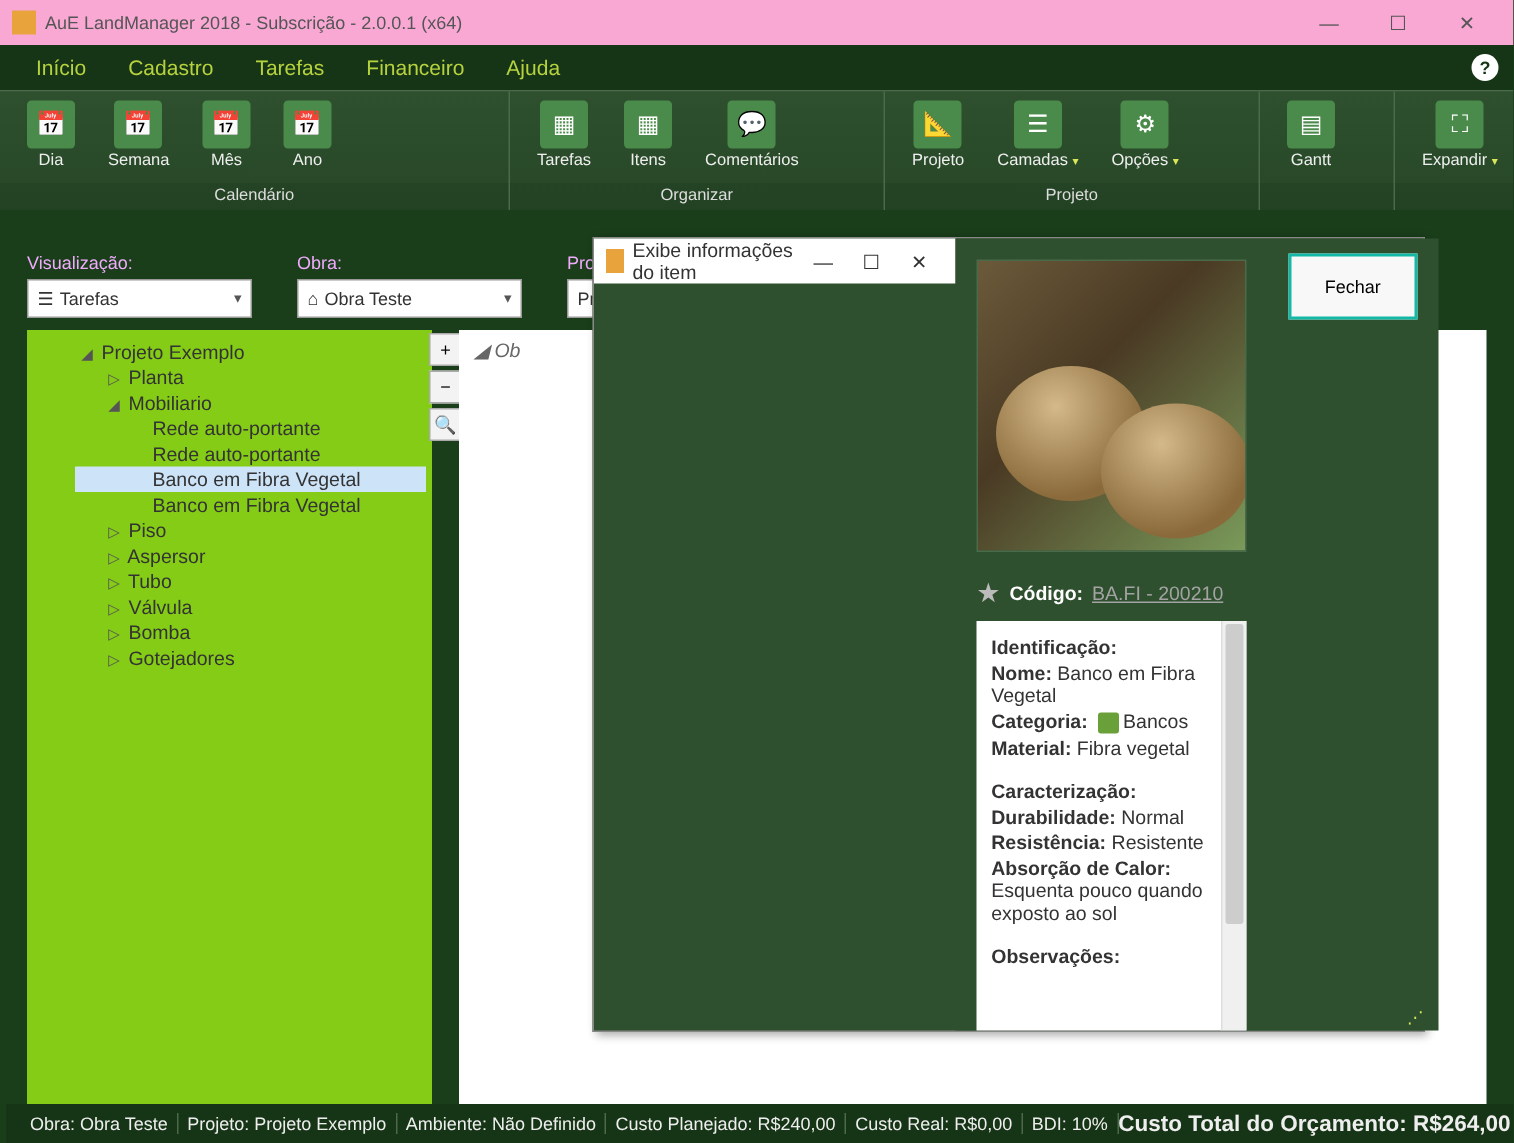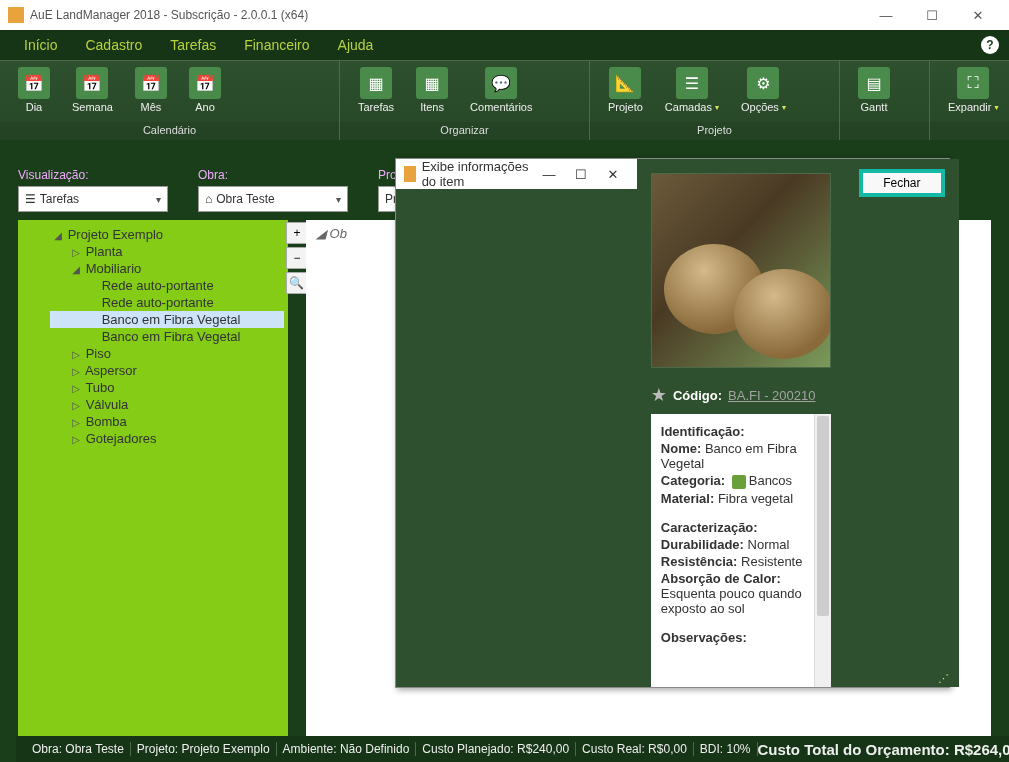--- a/index.html
+++ b/index.html
@@ -1,17 +1,17 @@
 <!DOCTYPE html>
 <html><head>
 <meta charset="utf-8">
 <style>
   * { box-sizing: border-box; margin: 0; padding: 0; font-family: "Segoe UI", Tahoma, sans-serif; }
   body { width: 1009px; height: 762px; background: #1a3d1a; overflow: hidden; font-size: 13px; color: #fff; position: relative; }
-  .titlebar { height: 30px; background: #ffffff; display: flex; align-items: center; padding: 0 8px; color: #555; font-size: 12px; }
+  .titlebar { height: 30px; background: #f9a8d4; display: flex; align-items: center; padding: 0 8px; color: #555; font-size: 12px; }
   .titlebar .app-icon { width: 16px; height: 16px; background: #e8a33d; margin-right: 6px; display: inline-block; }
   .titlebar .spacer { flex: 1; }
   .titlebar .win-btn { width: 46px; height: 30px; display: flex; align-items: center; justify-content: center; color: #555; font-size: 13px; cursor: pointer; }
   .menubar { height: 30px; background: #163416; display: flex; align-items: center; padding: 0 10px; gap: 0; }
   .menubar .menu-item { padding: 6px 14px; color: #b6d23f; font-size: 14px; cursor: pointer; }
   .menubar .menu-item.active { background: #3a5a3a; margin-top:-1px; padding-top:7px; }
   .menubar .help-icon { margin-left: auto; width:18px; height:18px; border-radius:50%; background:#fff; color:#163416; font-weight:bold; text-align:center; line-height:18px; font-size:12px;}
   .ribbon { background: linear-gradient(#2e502e, #274727); height: 80px; display: flex; border-top:1px solid #4a6a4a; }
   .ribbon-group { border-right: 1px solid #4a6a4a; display: flex; flex-direction: column; }
   .ribbon-group .items { flex:1; display:flex; align-items:flex-start; padding:4px 8px; gap:2px; }
@@ -30,21 +30,21 @@
   .tree-panel { width:270px; background:#84cc16; color:#333; height:520px; position:relative; font-size:13px;padding-left:28px; }
   .tree-panel .tree { padding:6px 4px; }
   .tree-panel .node { padding:1px 2px; white-space:nowrap; }
   .tree-panel .node.selected { background:#cde3f8; }
   .tree-panel .tog { display:inline-block; width:12px; text-align:center; color:#555; font-size:10px; cursor:pointer;}
   .tree-side { position:absolute; right:-20px; top:2px; display:flex; flex-direction:column; gap:3px;}
   .tree-side button { width:22px; height:22px; background:#f3f3f3; border:1px solid #aaa; cursor:pointer; font-size:12px;}
   .content-panel { flex:1; background:#fff; color:#333; height:520px; position:relative; padding:6px 10px; font-size:13px;}
   .bottom-btns { padding:10px 18px; display:flex; gap:20px;}
   .bottom-btns button { width:90px; height:26px; background:#f3f3f3; border:1px solid #888; color:#333; font-size:12px; cursor:pointer;}
-  .statusbar { position:absolute; bottom:0; left:16px; right:0; height:26px; background:#163416; color:#eee; font-size:12px; display:flex; align-items:center; padding:0 10px; white-space:nowrap; overflow:hidden;}
+  .statusbar { position:absolute; bottom:0; left:4px; right:0; height:26px; background:#163416; color:#eee; font-size:12px; display:flex; align-items:center; padding:0 10px; white-space:nowrap; overflow:hidden;}
   .statusbar .seg { padding:0 6px; border-right:1px solid #4a6a4a;}
   .statusbar .total { margin-left:auto; font-weight:bold; font-size:15px;}
   
   .dialog { position:absolute; left:395px; top:158px; width:555px; height:530px; background:#2e502e; border:1px solid #888; box-shadow:2px 2px 6px rgba(0,0,0,.35); display:flex; flex-direction:row;}
   .dialog .dlg-title { height:30px; background:#fff; color:#333; display:flex; align-items:center; padding:0 8px; font-size:13px;}
   .dialog .dlg-title .ico { width:16px; height:16px; background:#e8a33d; margin-right:6px; display:inline-block;}
   .dialog .dlg-title .spacer{flex:1;}
   .dialog .dlg-title .wb { width:44px; text-align:center; cursor:pointer; font-size:13px;}
   .dialog .dlg-body { flex:1; background:#2e502e; padding:14px 14px 0; display:flex; flex-direction:column; }
   .dialog .img { width:180px; height:195px; background:linear-gradient(135deg,#6b5a3a 0%, #4a3a24 40%, #7a9a5a 100%); margin-bottom:10px; border:1px solid #4a6a4a; position:relative; overflow:hidden;}
@@ -53,21 +53,21 @@
   .dialog .img .c2 { width:100px; height:90px; left:82px; top:95px;}
   .dialog .info { flex:1; background:#fff; color:#333; padding:0; position:relative; }
   .dialog .info-scroll { position:absolute; right:0; top:0; bottom:0; width:17px; background:#f0f0f0; border-left:1px solid #ddd;}
   .dialog .info-scroll .thumb{ position:absolute; left:2px; right:2px; top:2px; height:200px; background:#cdcdcd; border-radius:2px;}
   .dialog .code-line { display:flex; align-items:center; gap:6px; padding:6px 0 8px; }
   .dialog .star { color:#bbb; font-size:18px; }
   .dialog a { color:#a3a3a3; text-decoration:underline; }
   .dialog .kv { margin-top:2px;}
   .dialog .kv b { font-weight:bold; }
   .dialog .dlg-footer { padding:10px 14px 14px; display:flex; justify-content:flex-end; background:#2e502e;}
-  .dialog .dlg-footer button { width:86px; height:28px; background:#f8f8f8; border:4px solid #14b8a6; font-size:12px; cursor:pointer;}
+  .dialog .dlg-footer button { width:86px; height:44px; background:#f8f8f8; border:2px solid #14b8a6; font-size:12px; cursor:pointer;}
   .dialog .resize { position:absolute; right:2px; bottom:2px; font-size:11px; color:#d8e65a; letter-spacing:-2px;}
   
   
   .dialog .info { height:210px; overflow:hidden; }
   .dialog .info-visible { position:absolute; left:0; right:18px; top:0; padding:4px 10px 10px;}
   .heading-line { font-weight:bold; margin-top:6px;}
   .cat-icon { display:inline-block; width:14px; height:14px; background:#6aa03a; vertical-align:middle; margin:0 3px; border-radius:2px;}
 </style>
 </head>
 <body>

